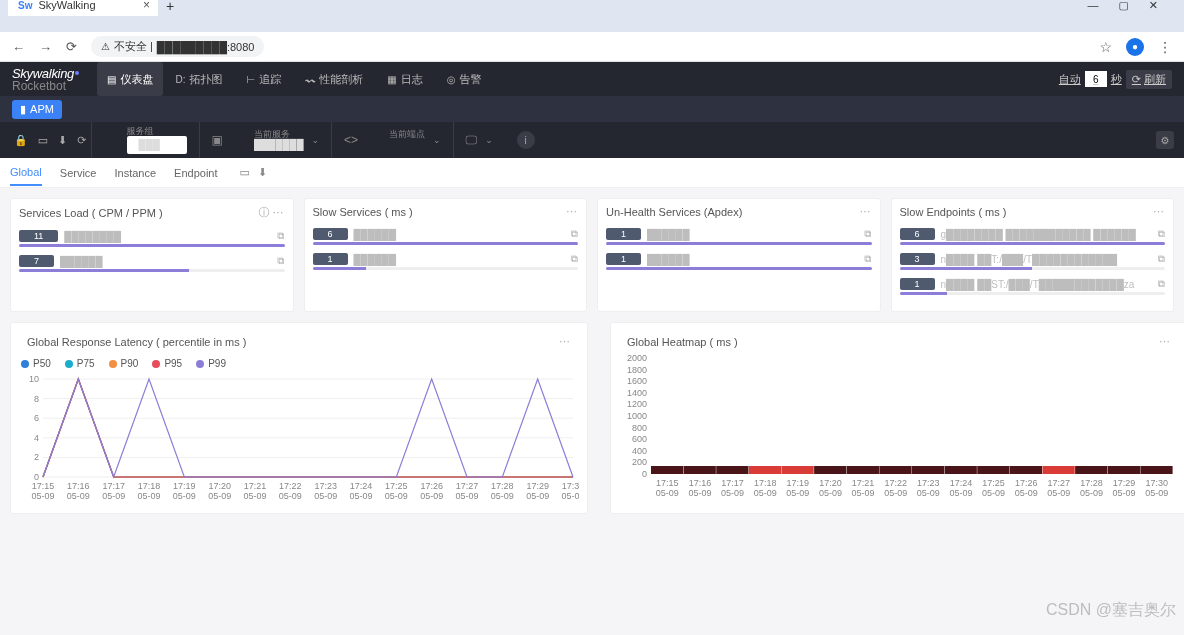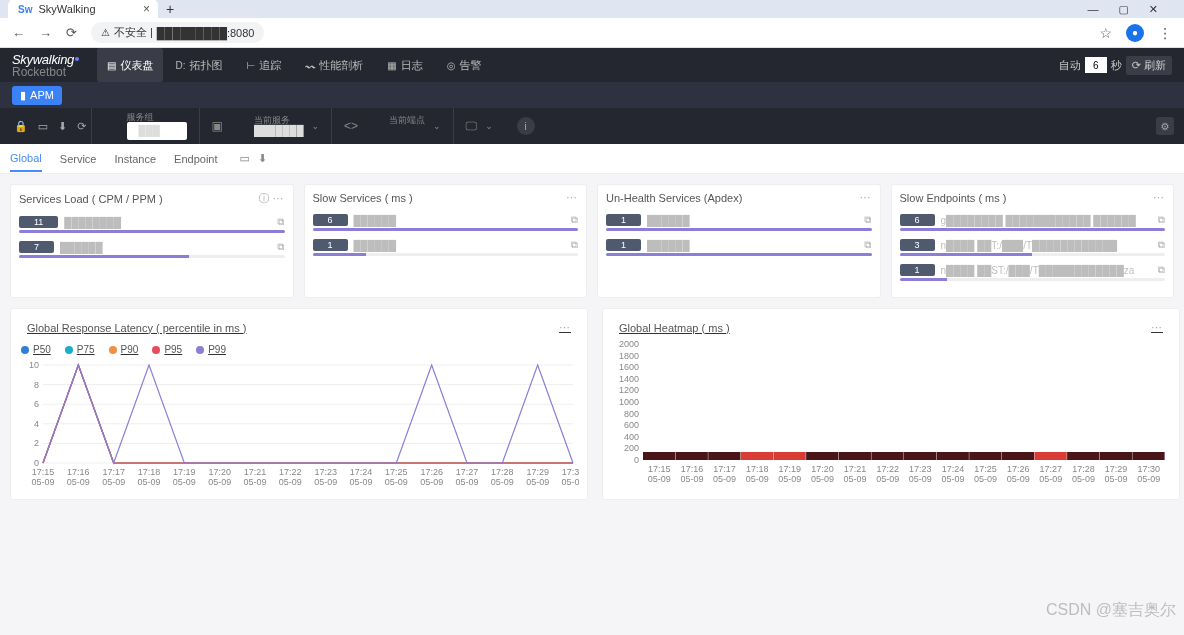--- a/index.html
+++ b/index.html
@@ -1,19 +1,19 @@
 <!DOCTYPE html>
 <html><head>
 <meta charset="utf-8">
 <style>
 * { box-sizing: border-box; margin: 0; padding: 0; font-family: -apple-system, "Segoe UI", Arial, sans-serif; }
 body { background: #f5f5f7; font-size: 11px; color: #333; }
 
 .browser-chrome { background: #fff; }
-.tab-bar { background: #dfe6f2; height: 18px; display: flex; align-items: center; padding: 7px 8px; }
+.tab-bar { background: #dfe6f2; height: 32px; display: flex; align-items: flex-end; padding: 16px 8px; }
 .tab { background: #fff; border-radius: 8px 8px 0 0; padding: 5px 32px 5px 10px; display: flex; align-items: center; gap: 6px; font-size: 11px; position: relative; min-width: 150px; }
 .tab .favicon { color: #3b82f6; font-weight: bold; font-size: 10px; }
 .tab .close { position: absolute; right: 8px; color: #555; font-size: 12px; }
 .tab-add { padding: 2px 8px; color: #333; font-size: 14px; }
 .win-controls { margin-left: auto; display: flex; gap: 20px; padding: 4px 18px; font-size: 11px; color: #333; }
 
 .addr-bar { height: 30px; display: flex; align-items: center; padding: 0 12px; gap: 14px; border-bottom: 1px solid #e0e0e0; }
 .addr-bar .icon { color: #555; font-size: 13px; }
 .addr-box { display: flex; align-items: center; gap: 4px; font-size: 11px; background: #f1f3f4; padding: 3px 10px; border-radius: 12px; flex: 0 0 auto; }
 .addr-box .warn { font-size: 10px; }
@@ -21,21 +21,21 @@
 .avatar { width: 18px; height: 18px; border-radius: 50%; background: #1a73e8; color: #fff; display: flex; align-items: center; justify-content: center; font-size: 10px; }
 
 .app-header { background: #242730; color: #ccc; height: 34px; display: flex; align-items: center; padding: 0 12px; font-size: 11px; }
 .logo { color: #fff; display: flex; flex-direction: column; line-height: 1; margin-right: 18px; }
 .logo .main { font-size: 13px; font-style: italic; letter-spacing: -0.3px; display: flex; align-items: center; }
 .logo .main .dot { width: 4px; height: 4px; background: #6f7dff; border-radius: 50%; margin-left: 1px; }
 .logo .sub { font-size: 12px; color: #888; }
 .nav-item { padding: 0 12px; display: flex; align-items: center; gap: 4px; height: 100%; color: #bbb; cursor: pointer; }
 .nav-item.active { background: #3a3d47; color: #fff; border-radius: 3px; padding: 3px 10px; }
 .nav-item .ni { font-size: 10px; }
-.refresh-group { margin-left: auto; display: flex; align-items: center; gap: 4px; font-size: 11px; color: #ccc; }
+.refresh-group { margin-left: auto; display: flex; align-items: center; gap: 4px; font-size: 11px; color: #ccc; text-decoration: underline; }
 .refresh-group input { width: 22px; height: 16px; background: #fff; border: none; text-align: center; font-size: 10px; }
 .refresh-btn { background: #3a3d47; padding: 2px 6px; border-radius: 2px; display: flex; align-items: center; gap: 3px; }
 
 .apm-bar { background: #2e3240; height: 26px; display: flex; align-items: center; padding: 0 12px; }
 .apm-tag { background: #3b82f6; color: #fff; padding: 3px 8px; border-radius: 3px; font-size: 11px; display: flex; align-items: center; gap: 4px; }
 
 .selector-bar { background: #242730; height: 36px; display: flex; align-items: center; padding: 0 10px; gap: 0; color: #888; font-size: 10px; }
 .sel-icons { display: flex; gap: 10px; color: #aaa; font-size: 11px; padding: 0 4px; }
 .sel-icons span { cursor: pointer; }
 .sel-group { display: flex; align-items: center; gap: 8px; padding: 0 12px; border-left: 1px solid #3a3d47; height: 100%; }
@@ -60,21 +60,21 @@
 .card-h .info { color: #aaa; font-size: 11px; }
 .card-body { padding: 4px 8px 8px; }
 
 .rank-row { display: flex; align-items: center; gap: 6px; font-size: 10px; color: #666; margin-bottom: 2px; }
 .rank-row .num { background: #4f5a6e; color: #fff; padding: 1px 15px; border-radius: 2px; min-width: 14px; text-align: center; font-size: 9px; }
 .rank-row .txt { flex: 1; color: #888; filter: blur(0.4px); opacity: 0.55; }
 .rank-row .cp { color: #aaa; font-size: 10px; }
 .rank-bar { height: 3px; background: #eee; border-radius: 2px; margin-bottom: 8px; overflow: hidden; }
 .rank-bar .fill { height: 100%; background: #8b7dd8; }
 
-.chart-row { display: grid; grid-template-columns: 1fr 1fr; gap: 14px; padding: 0 10px 10px; text-decoration: underline; }
+.chart-row { display: grid; grid-template-columns: 1fr 1fr; gap: 22px; padding: 0 10px 10px; }
 .chart-card { background: #fff; border: 1px solid #eee; border-radius: 3px; padding: 6px 8px 8px; }
 .legend { display: flex; gap: 14px; padding: 4px 2px 6px; font-size: 10px; color: #555; }
 .legend .li { display: flex; align-items: center; gap: 4px; }
 .legend .dot { width: 8px; height: 8px; border-radius: 50%; }
 svg { display: block; }
 .axis-text { font-size: 9px; fill: #888; }
 .heat-rect { fill: #4a1518; }
 .heat-rect.hot { fill: #d93b36; }
 
 .watermark { position: fixed; bottom: 14px; right: 8px; font-size: 16px; color: rgba(120,120,120,0.45); }

